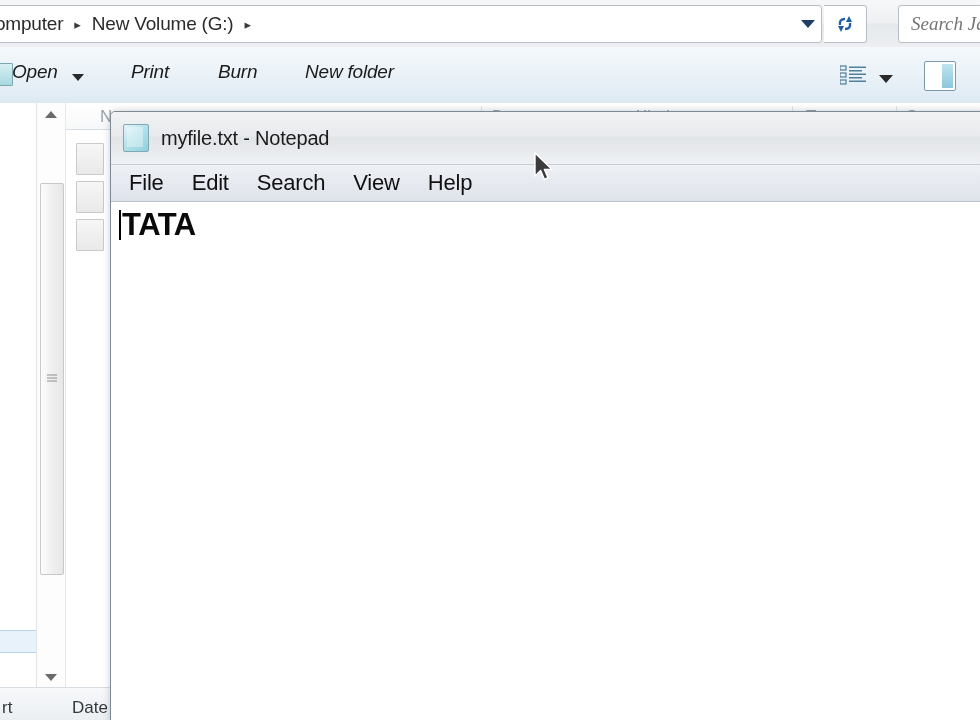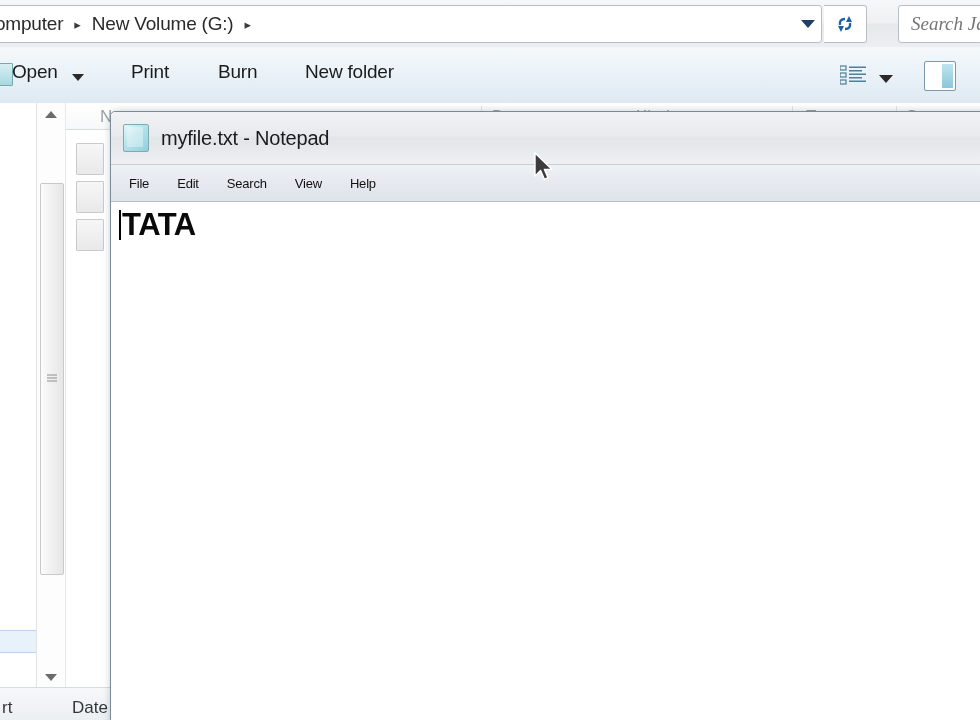--- a/index.html
+++ b/index.html
@@ -104,20 +104,21 @@
     background: linear-gradient(to bottom, #f4f8fb 0%, #e9f1f7 55%, #dde9f2 100%);
     border-bottom: 1px solid #c5d2dd;
   }
   .tb-item {
     position: absolute;
     top: 14px;
     font-size: 19px;
     color: #1c1c1c;
     white-space: nowrap;
     letter-spacing: -0.2px;
+    font-style: italic;
   }
   #tb-openicon {
     position: absolute;
     left: -6px; top: 16px;
     width: 17px; height: 21px;
     background: linear-gradient(to bottom, #d8f0f2, #a7d9e0);
     border: 1px solid #7aa7b2;
     border-radius: 1px;
   }
   #tb-open { left: 12px; }
@@ -340,21 +341,21 @@
   #np-menubar {
     position: relative;
     height: 36px;
     background: linear-gradient(to bottom, #eef1f5 0%, #e6eaf0 50%, #dfe4ea 100%);
     border-bottom: 1px solid #b9c2cb;
     display: flex;
     align-items: center;
     padding-left: 18px;
   }
   .np-menu {
-    font-size: 13px;
+    font-size: 22px;
     color: #111111;
     margin-right: 28px;
     white-space: nowrap;
     letter-spacing: -0.2px;
     text-align: center;
   }
   #np-textarea {
     position: relative;
     height: 532px;
     background: #ffffff;

